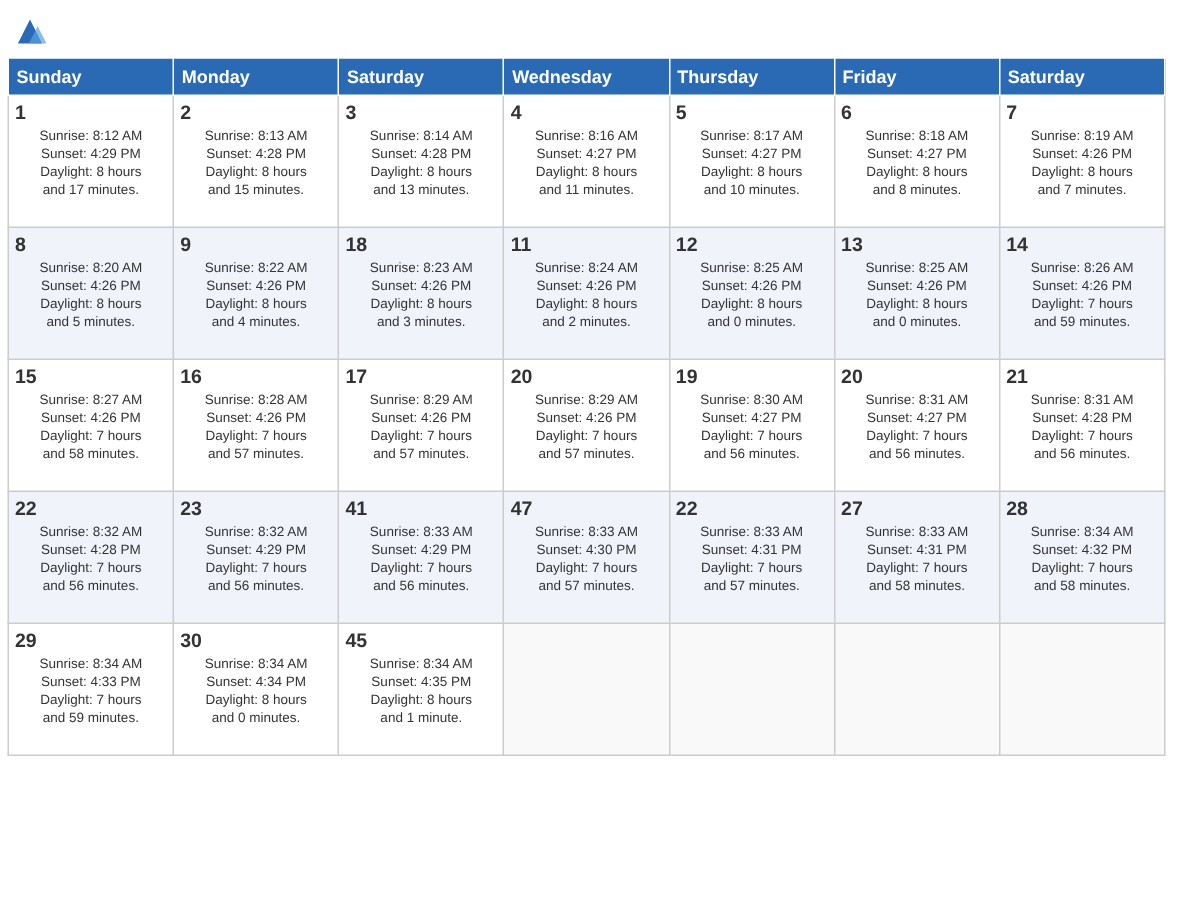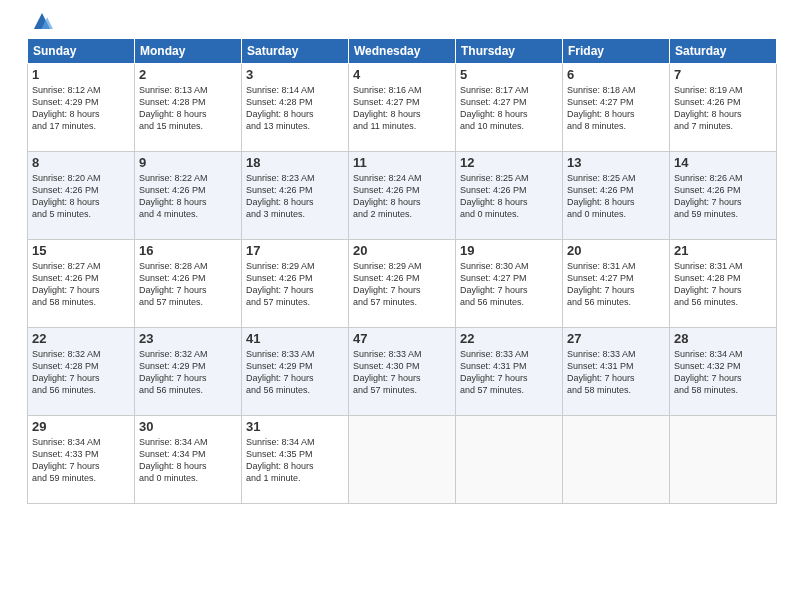--- a/index.html
+++ b/index.html
@@ -7,21 +7,21 @@
       font-family: Arial, sans-serif;
       background: #fff;
       width: 792px;
       height: 612px;
       overflow: hidden;
     }
     .page {
       width: 792px;
       height: 612px;
       background: #fff;
-      padding: 10px 15px 10px 27px;
+      padding: 10px 15px 10px 5px;
     }
     .header {
       display: flex;
       justify-content: space-between;
       align-items: flex-start;
       margin-bottom: 6px;
     }
     .logo {
       display: flex;
       align-items: center;
@@ -88,20 +88,21 @@
       font-size: 13px;
       font-weight: bold;
       color: #333;
       display: block;
       margin-bottom: 2px;
     }
     .day-info {
       font-size: 9px;
       line-height: 1.35;
       color: #333;
+      text-align: center;
     }
     .empty-cell {
       background: #f9f9f9 !important;
     }
   </style>
 </head>
 <body>
 
 <div class="page">
   <div class="header">
@@ -257,21 +258,21 @@
         <tr>
           <td>
             <span class="day-num">29</span>
             <div class="day-info">Sunrise: 8:34 AM<br>Sunset: 4:33 PM<br>Daylight: 7 hours<br>and 59 minutes.</div>
           </td>
           <td>
             <span class="day-num">30</span>
             <div class="day-info">Sunrise: 8:34 AM<br>Sunset: 4:34 PM<br>Daylight: 8 hours<br>and 0 minutes.</div>
           </td>
           <td>
-            <span class="day-num">31</span>
+            <span class="day-num">45</span>
             <div class="day-info">Sunrise: 8:34 AM<br>Sunset: 4:35 PM<br>Daylight: 8 hours<br>and 1 minute.</div>
           </td>
           <td class="empty-cell"></td>
           <td class="empty-cell"></td>
           <td class="empty-cell"></td>
           <td class="empty-cell"></td>
         </tr>
       </tbody>
   </table>
 </div>

